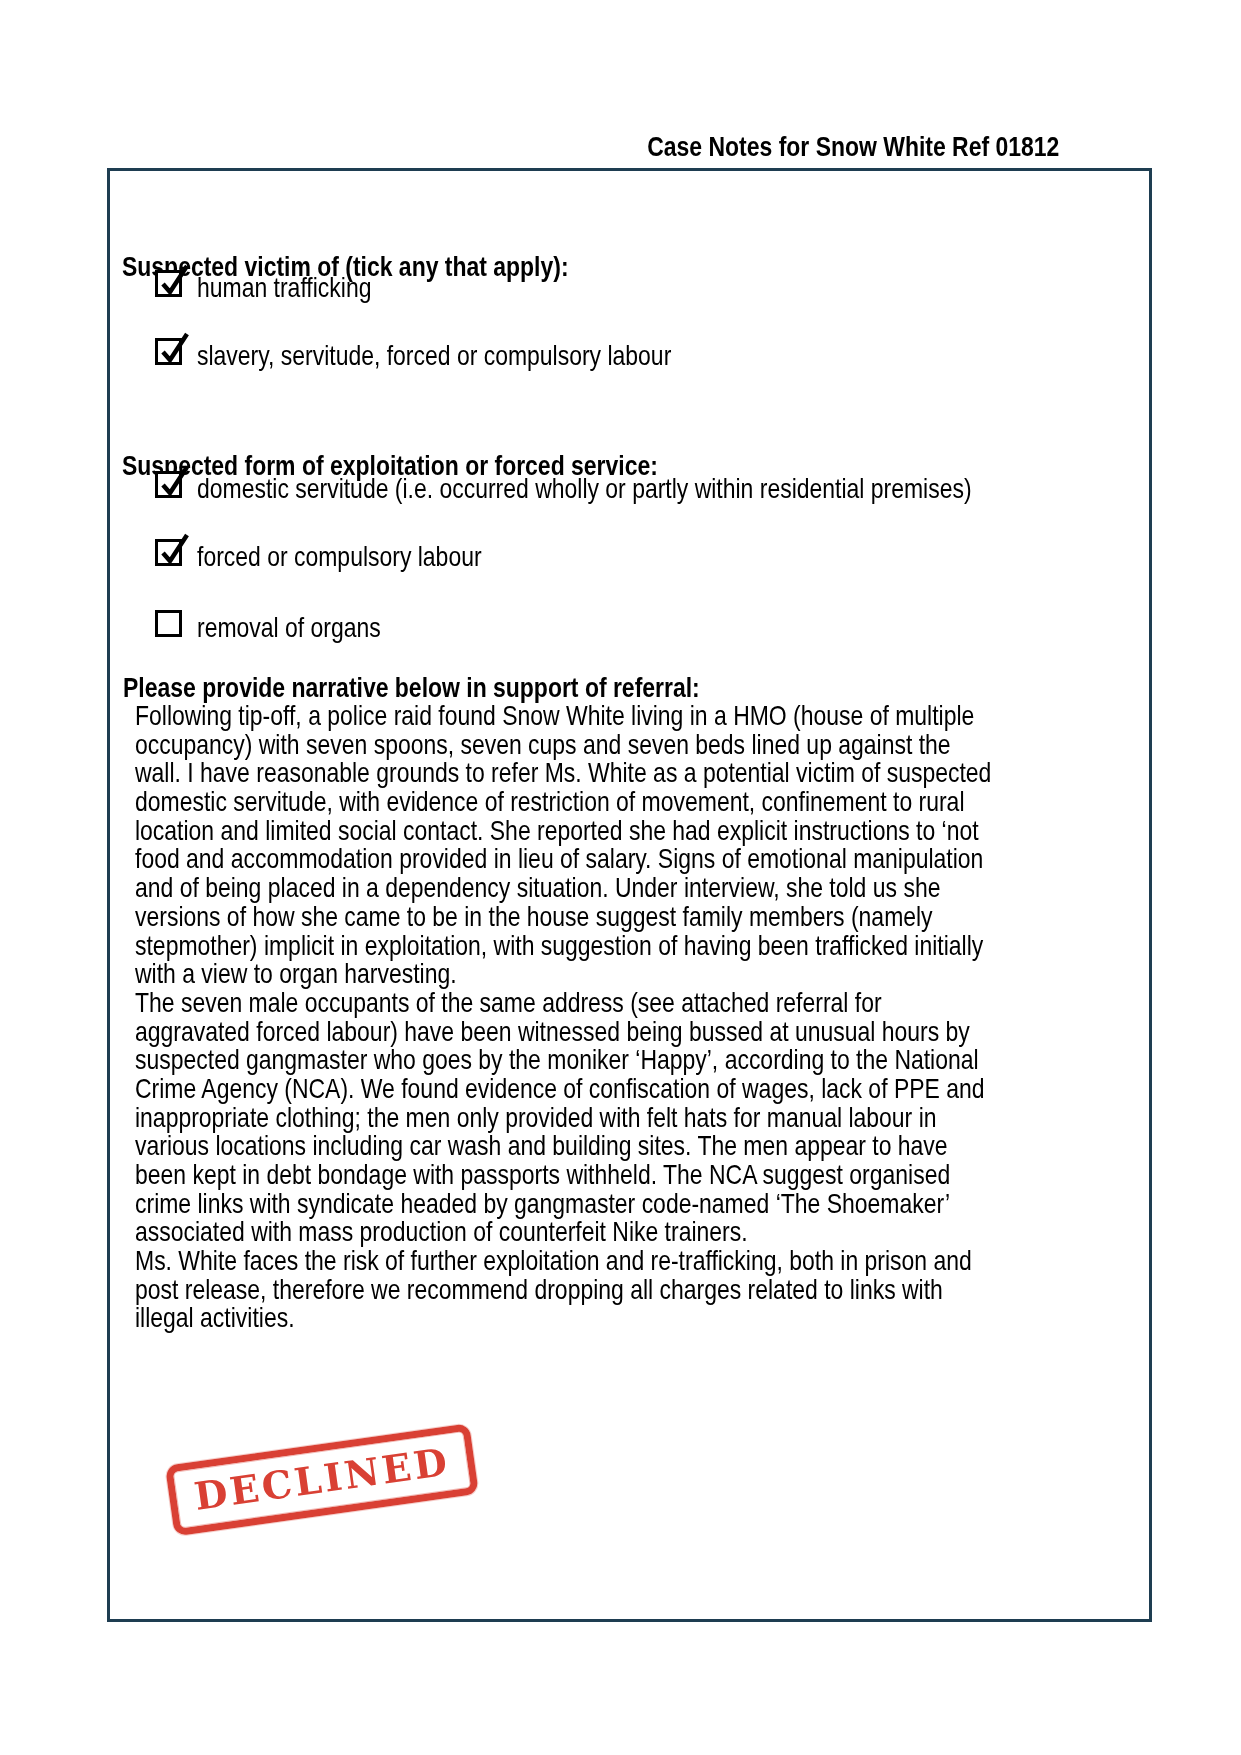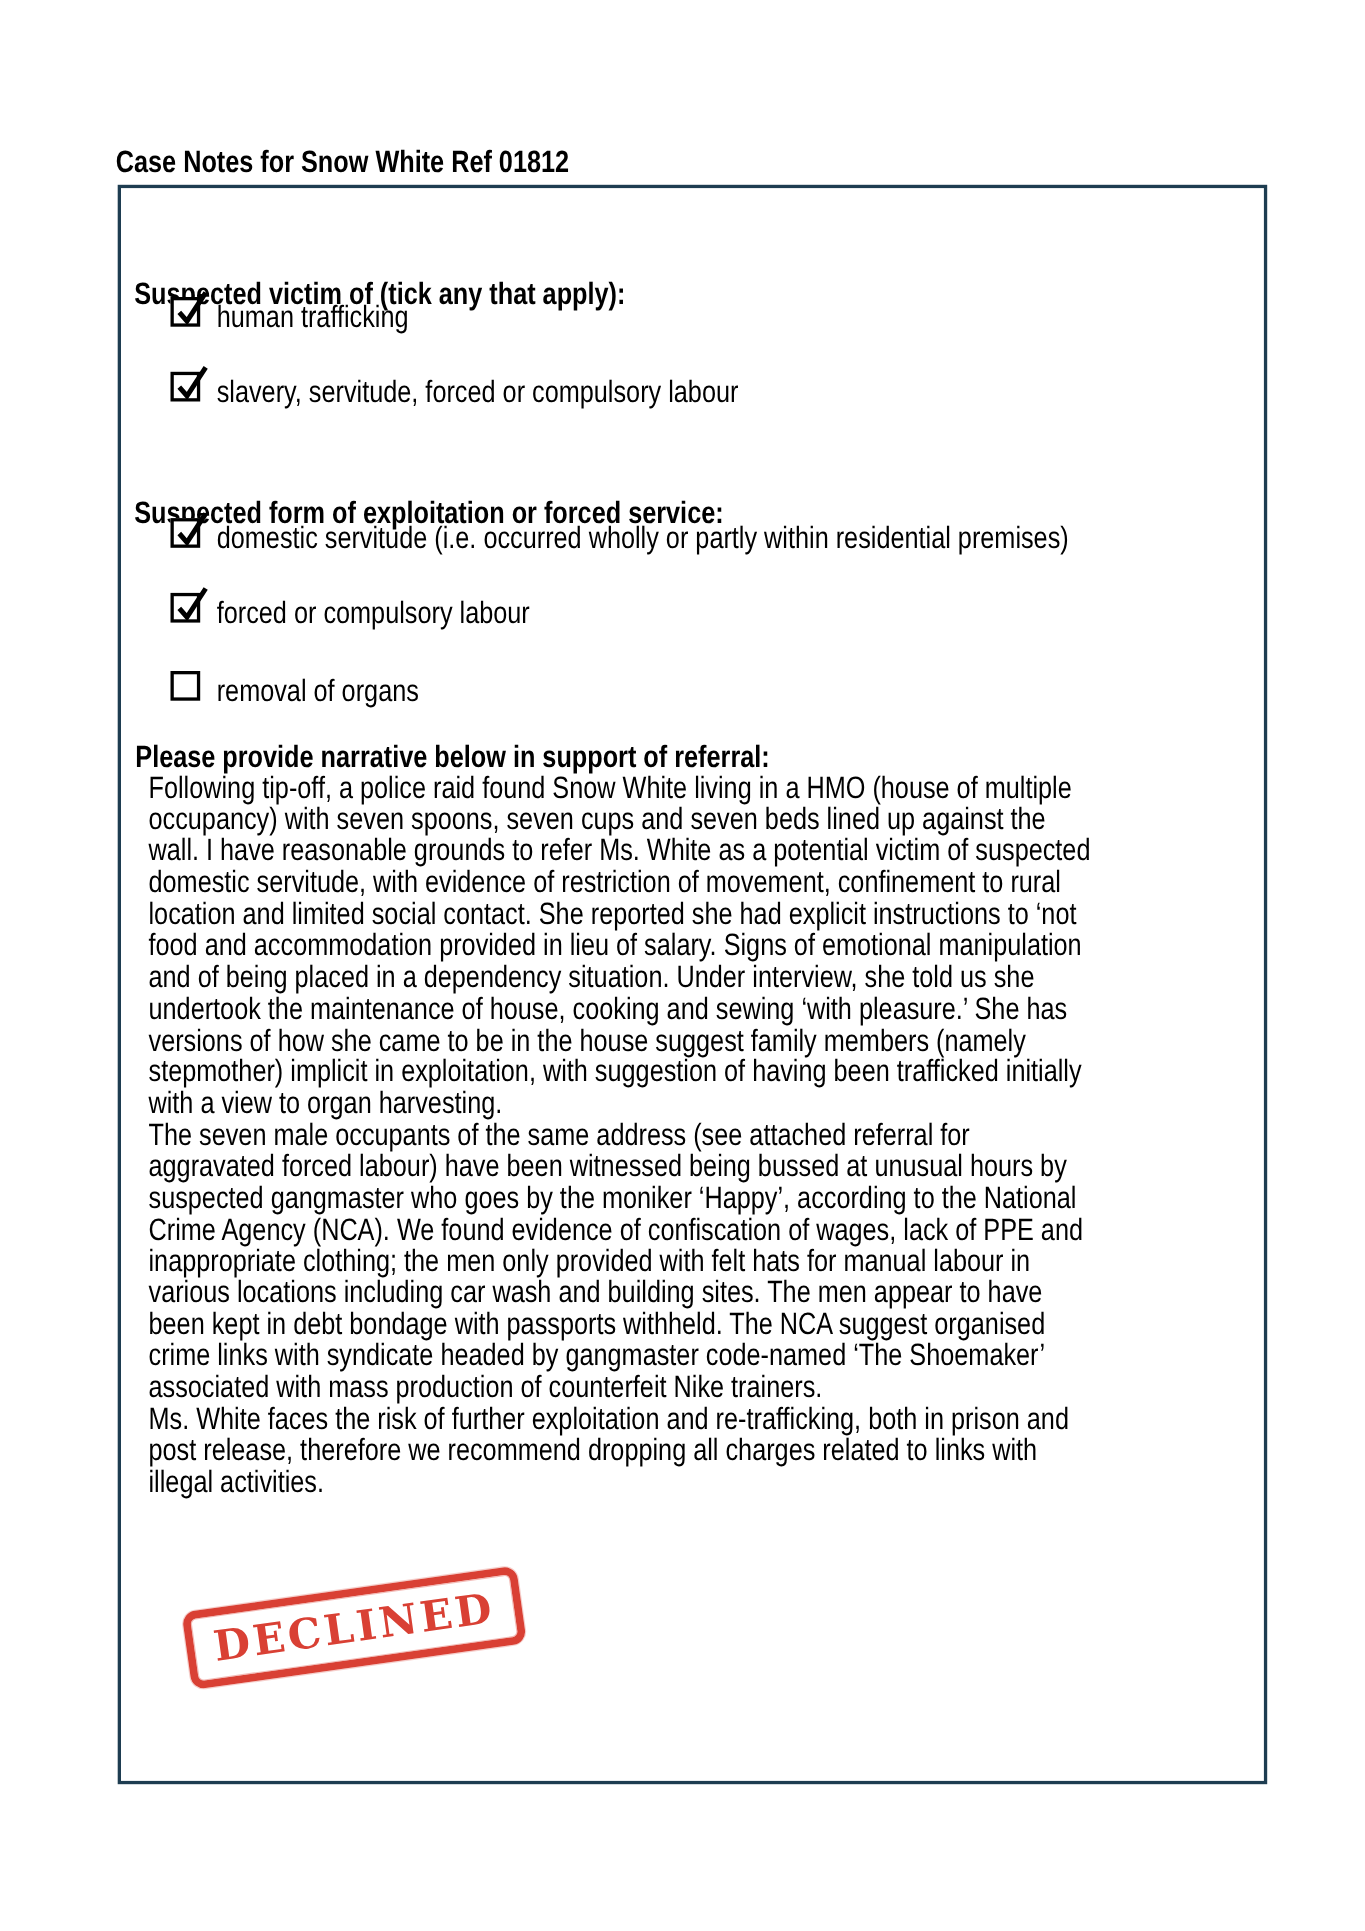--- a/index.html
+++ b/index.html
@@ -12,21 +12,21 @@
   }
   .cond {
     display: inline-block;
     transform: scaleX(0.82);
     transform-origin: 0 50%;
     white-space: nowrap;
   }
   #doc-title {
     position: absolute;
     left: 60px; top: 131px; width: 1045px;
-    text-align: left;
+    text-align: right;
     font-size: 28px; font-weight: bold; line-height: 32px;
   }
   #doc-title .cond { transform-origin: 50% 50%; }
   #form-box {
     position: absolute;
     left: 107px; top: 168px;
     width: 1039px; height: 1448px;
     border: 3px solid #1e3d51;
     background: #ffffff;
   }
@@ -82,21 +82,20 @@
 <div id="form-box">
   <div id="narrative-heading" class="nh"><span class="cond">Please provide narrative below in support of referral:</span></div>
   <div id="narrative-lines">
       <div class="narrative-line"><span class="cond">Following tip-off, a police raid found Snow White living in a HMO (house of multiple</span></div>
       <div class="narrative-line"><span class="cond">occupancy) with seven spoons, seven cups and seven beds lined up against the</span></div>
       <div class="narrative-line"><span class="cond">wall. I have reasonable grounds to refer Ms. White as a potential victim of suspected</span></div>
       <div class="narrative-line"><span class="cond">domestic servitude, with evidence of restriction of movement, confinement to rural</span></div>
       <div class="narrative-line"><span class="cond">location and limited social contact. She reported she had explicit instructions to ‘not</span></div>
       <div class="narrative-line"><span class="cond">food and accommodation provided in lieu of salary. Signs of emotional manipulation</span></div>
       <div class="narrative-line"><span class="cond">and of being placed in a dependency situation. Under interview, she told us she</span></div>
-      <div class="narrative-line"><span class="cond">undertook the maintenance of house, cooking and sewing ‘with pleasure.’ She has</span></div>
       <div class="narrative-line"><span class="cond">versions of how she came to be in the house suggest family members (namely</span></div>
       <div class="narrative-line"><span class="cond">stepmother) implicit in exploitation, with suggestion of having been trafficked initially</span></div>
       <div class="narrative-line"><span class="cond">with a view to organ harvesting.</span></div>
       <div class="narrative-line"><span class="cond">The seven male occupants of the same address (see attached referral for</span></div>
       <div class="narrative-line"><span class="cond">aggravated forced labour) have been witnessed being bussed at unusual hours by</span></div>
       <div class="narrative-line"><span class="cond">suspected gangmaster who goes by the moniker ‘Happy’, according to the National</span></div>
       <div class="narrative-line"><span class="cond">Crime Agency (NCA). We found evidence of confiscation of wages, lack of PPE and</span></div>
       <div class="narrative-line"><span class="cond">inappropriate clothing; the men only provided with felt hats for manual labour in</span></div>
       <div class="narrative-line"><span class="cond">various locations including car wash and building sites. The men appear to have</span></div>
       <div class="narrative-line"><span class="cond">been kept in debt bondage with passports withheld. The NCA suggest organised</span></div>

